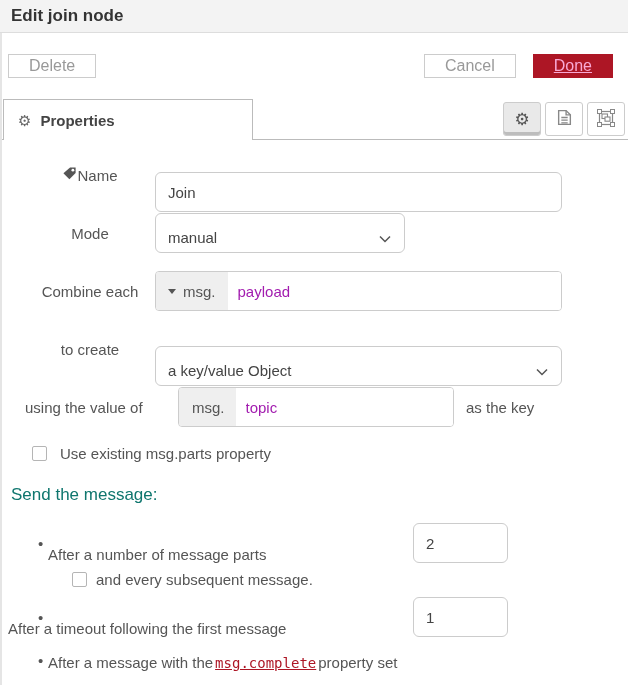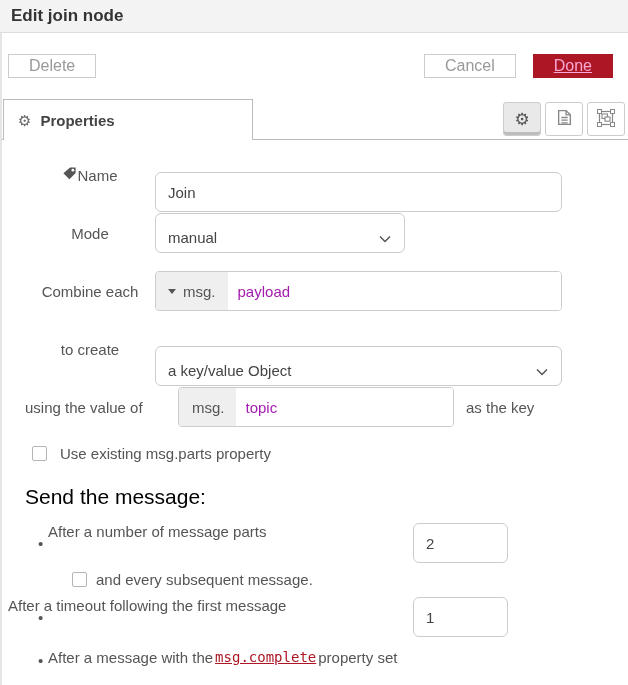--- a/index.html
+++ b/index.html
@@ -79,22 +79,22 @@
   .typed-text { flex:1; border:none; outline:none; padding:0 10px; font-size:15px; color:#a21caf; font-family:inherit; min-width:0; background:#fff; }
   .suffix { margin-left:12px; }
 
   .cb { width:15px; height:15px; box-sizing:border-box; border:1px solid #b5b5b5; border-radius:2px; background:#fff; display:inline-block; cursor:pointer; flex:none; }
   .cbrow { display:flex; align-items:center; font-size:15px; color:#555; }
   .cbrow1 { padding-left:32px; margin:4px 0 24px; height:16px; }
   .cbrow1 .cb { margin-right:13px; }
   .cbrow2 { padding-left:72px; margin:0 0 10px; height:16px; }
   .cbrow2 .cb { margin-right:9px; }
 
-  .send-heading { padding-left:25px; font-size:21px; color:#000000; height:18px; margin-bottom:20px; }
-  .bullet-row { position:relative; display:flex; align-items:flex-start; height:40px; padding-left:48px; margin-bottom:8px; font-size:15px; color:#555; box-sizing:border-box; }
+  .send-heading { padding-left:11px; font-size:17px; color:#0f766e; height:18px; margin-bottom:20px; }
+  .bullet-row { position:relative; display:flex; align-items:flex-end; height:40px; padding-left:48px; margin-bottom:8px; font-size:15px; color:#555; box-sizing:border-box; }
   .bullet-row::before { content:"\2022"; position:absolute; left:38px; top:50%; transform:translateY(-50%); color:#555; font-size:15px; }
   .bullet-row.short { height:22px; margin-bottom:0; }
   .bullet-row.mb12 { margin-bottom:12px;padding-left:8px; }
   .num-input { position:absolute; left:413px; top:0; width:95px; }
   .code { font-family:"DejaVu Sans Mono","Liberation Mono",monospace; color:#AD1625; font-size:14px; padding:0 2px;text-decoration:underline; }
 </style>
 </head>
 <body>
 
 <div class="left-edge"></div>

